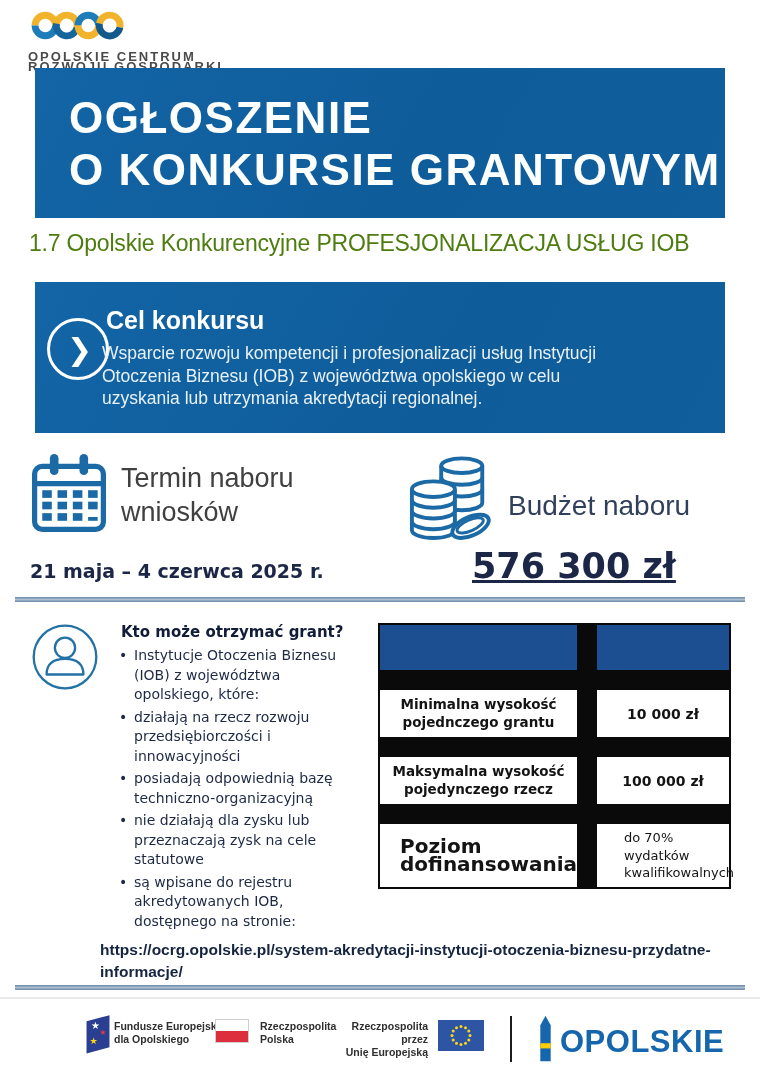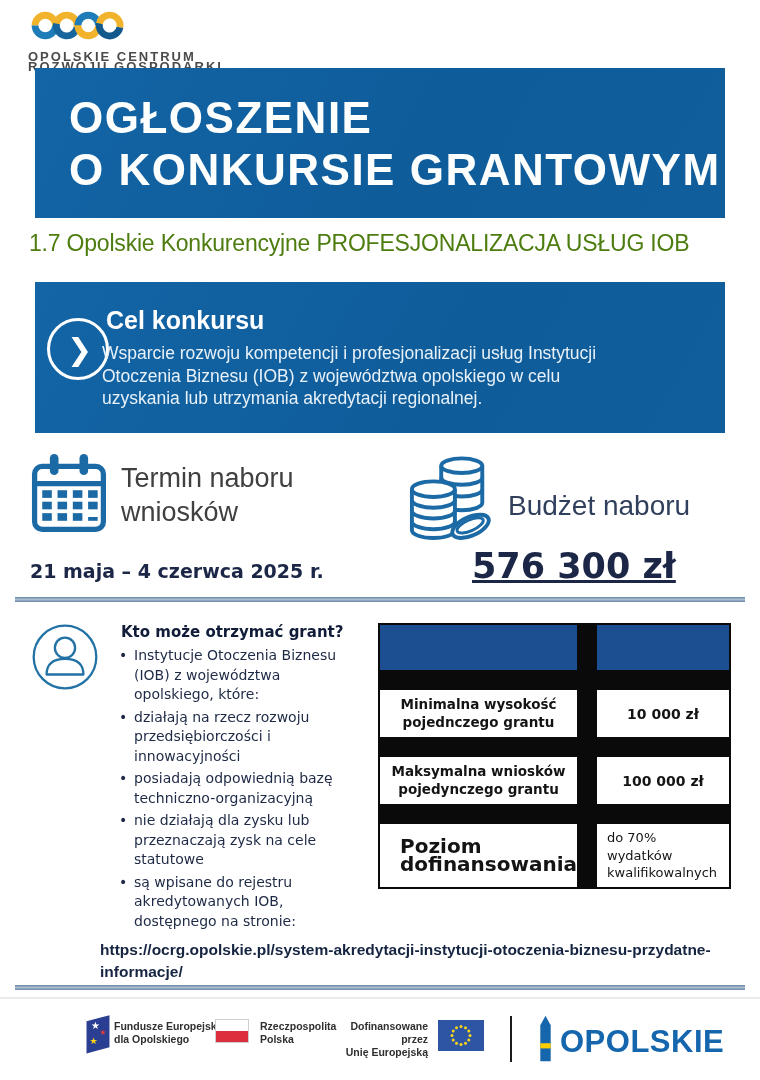--- a/index.html
+++ b/index.html
@@ -63,21 +63,21 @@
 
   
   .grant-table{position:absolute;left:378px;top:623px;display:grid;grid-template-columns:197px 132px;
     grid-template-rows:45px 47px 47px 63px;border:2.5px solid #0a0a0a;background:#0a0a0a;grid-gap:2px;gap:20px;}
   .grant-table .cell{background:#ffffff;display:flex;align-items:center;justify-content:center;text-align:center;
     font-family:"DejaVu Sans",sans-serif;color:#141414;padding:2px 6px;}
   .grant-table .head{background:var(--table-header-blue);}
   .grant-table .label{font-weight:bold;font-size:13.5px;line-height:17.5px;}
   .grant-table .value{font-weight:bold;font-size:14px;}
   .grant-table .label-left{justify-content:flex-start;text-align:left;padding-left:20px;font-size:20px;}
-  .grant-table .value-plain{font-weight:normal;font-size:13px;line-height:17.5px;justify-content:flex-start;text-align:left;padding-left:10px;}
+  .grant-table .value-plain{font-weight:normal;font-size:13px;line-height:17.5px;justify-content:flex-start;text-align:left;padding-left:27px;}
 
   
   .fe-logo{position:absolute;left:85px;top:1012px;}
   .fe-label{position:absolute;left:114px;top:1020px;font-weight:bold;font-size:10.5px;line-height:13px;color:#2f2f2f;}
   .pl-flag{position:absolute;left:215px;top:1019px;width:34px;height:24px;border:1px solid #cfcfcf;}
   .pl-flag .white{height:50%;background:#ffffff;}
   .pl-flag .red{height:50%;background:var(--poland-red);}
   .pl-label{position:absolute;left:260px;top:1020px;font-weight:bold;font-size:10.5px;line-height:13px;color:#2f2f2f;}
   .cofund-label{position:absolute;left:330px;top:1020px;width:98px;text-align:right;font-weight:bold;font-size:10.5px;line-height:13px;color:#2f2f2f;}
   .eu-flag{position:absolute;left:438px;top:1020px;}
@@ -193,21 +193,21 @@
     <li>nie działają dla zysku lub przeznaczają zysk na cele statutowe</li>
     <li>są wpisane do rejestru akredytowanych IOB, dostępnego na stronie:</li>
   </ul>
   <a class="elig-link" href="#">https://ocrg.opolskie.pl/system-akredytacji-instytucji-otoczenia-biznesu-przydatne-informacje/</a>
 
   <div class="grant-table">
     <div class="cell head"></div>
     <div class="cell head"></div>
     <div class="cell label">Minimalna wysokość pojednczego grantu</div>
     <div class="cell value">10 000 zł</div>
-    <div class="cell label">Maksymalna wniosków pojedynczego grantu</div>
+    <div class="cell label">Maksymalna wysokość pojedynczego rzecz</div>
     <div class="cell value">100 000 zł</div>
     <div class="cell label label-left">Poziom dofinansowania</div>
     <div class="cell value value-plain">do 70% wydatków kwalifikowalnych</div>
   </div>
 
   <div class="divider divider-2"></div>
   <div class="footer-topline"></div>
 
   <div class="fe-logo">
     <svg width="26" height="43" viewBox="0 0 34 52">
@@ -225,21 +225,21 @@
   <div class="pl-flag">
     <div class="white"></div>
       <div class="red"></div>
   </div>
   <div class="pl-label">
     <div>Rzeczpospolita</div>
     <div>Polska</div>
   </div>
 
   <div class="cofund-label">
-    <div>Dofinansowane przez</div>
+    <div>Rzeczpospolita przez</div>
     <div>Unię Europejską</div>
   </div>
   <div class="eu-flag">
     <svg width="46" height="31" viewBox="0 0 46 31">
       <rect width="46" height="31" fill="#2e55a3"></rect>
       <g fill="#ffd617">
         <circle cx="32" cy="15.5" r="1.5"></circle>
           <circle cx="30.8" cy="20" r="1.5"></circle>
           <circle cx="27.5" cy="23.3" r="1.5"></circle>
         <circle cx="23" cy="24.5" r="1.5"></circle>

